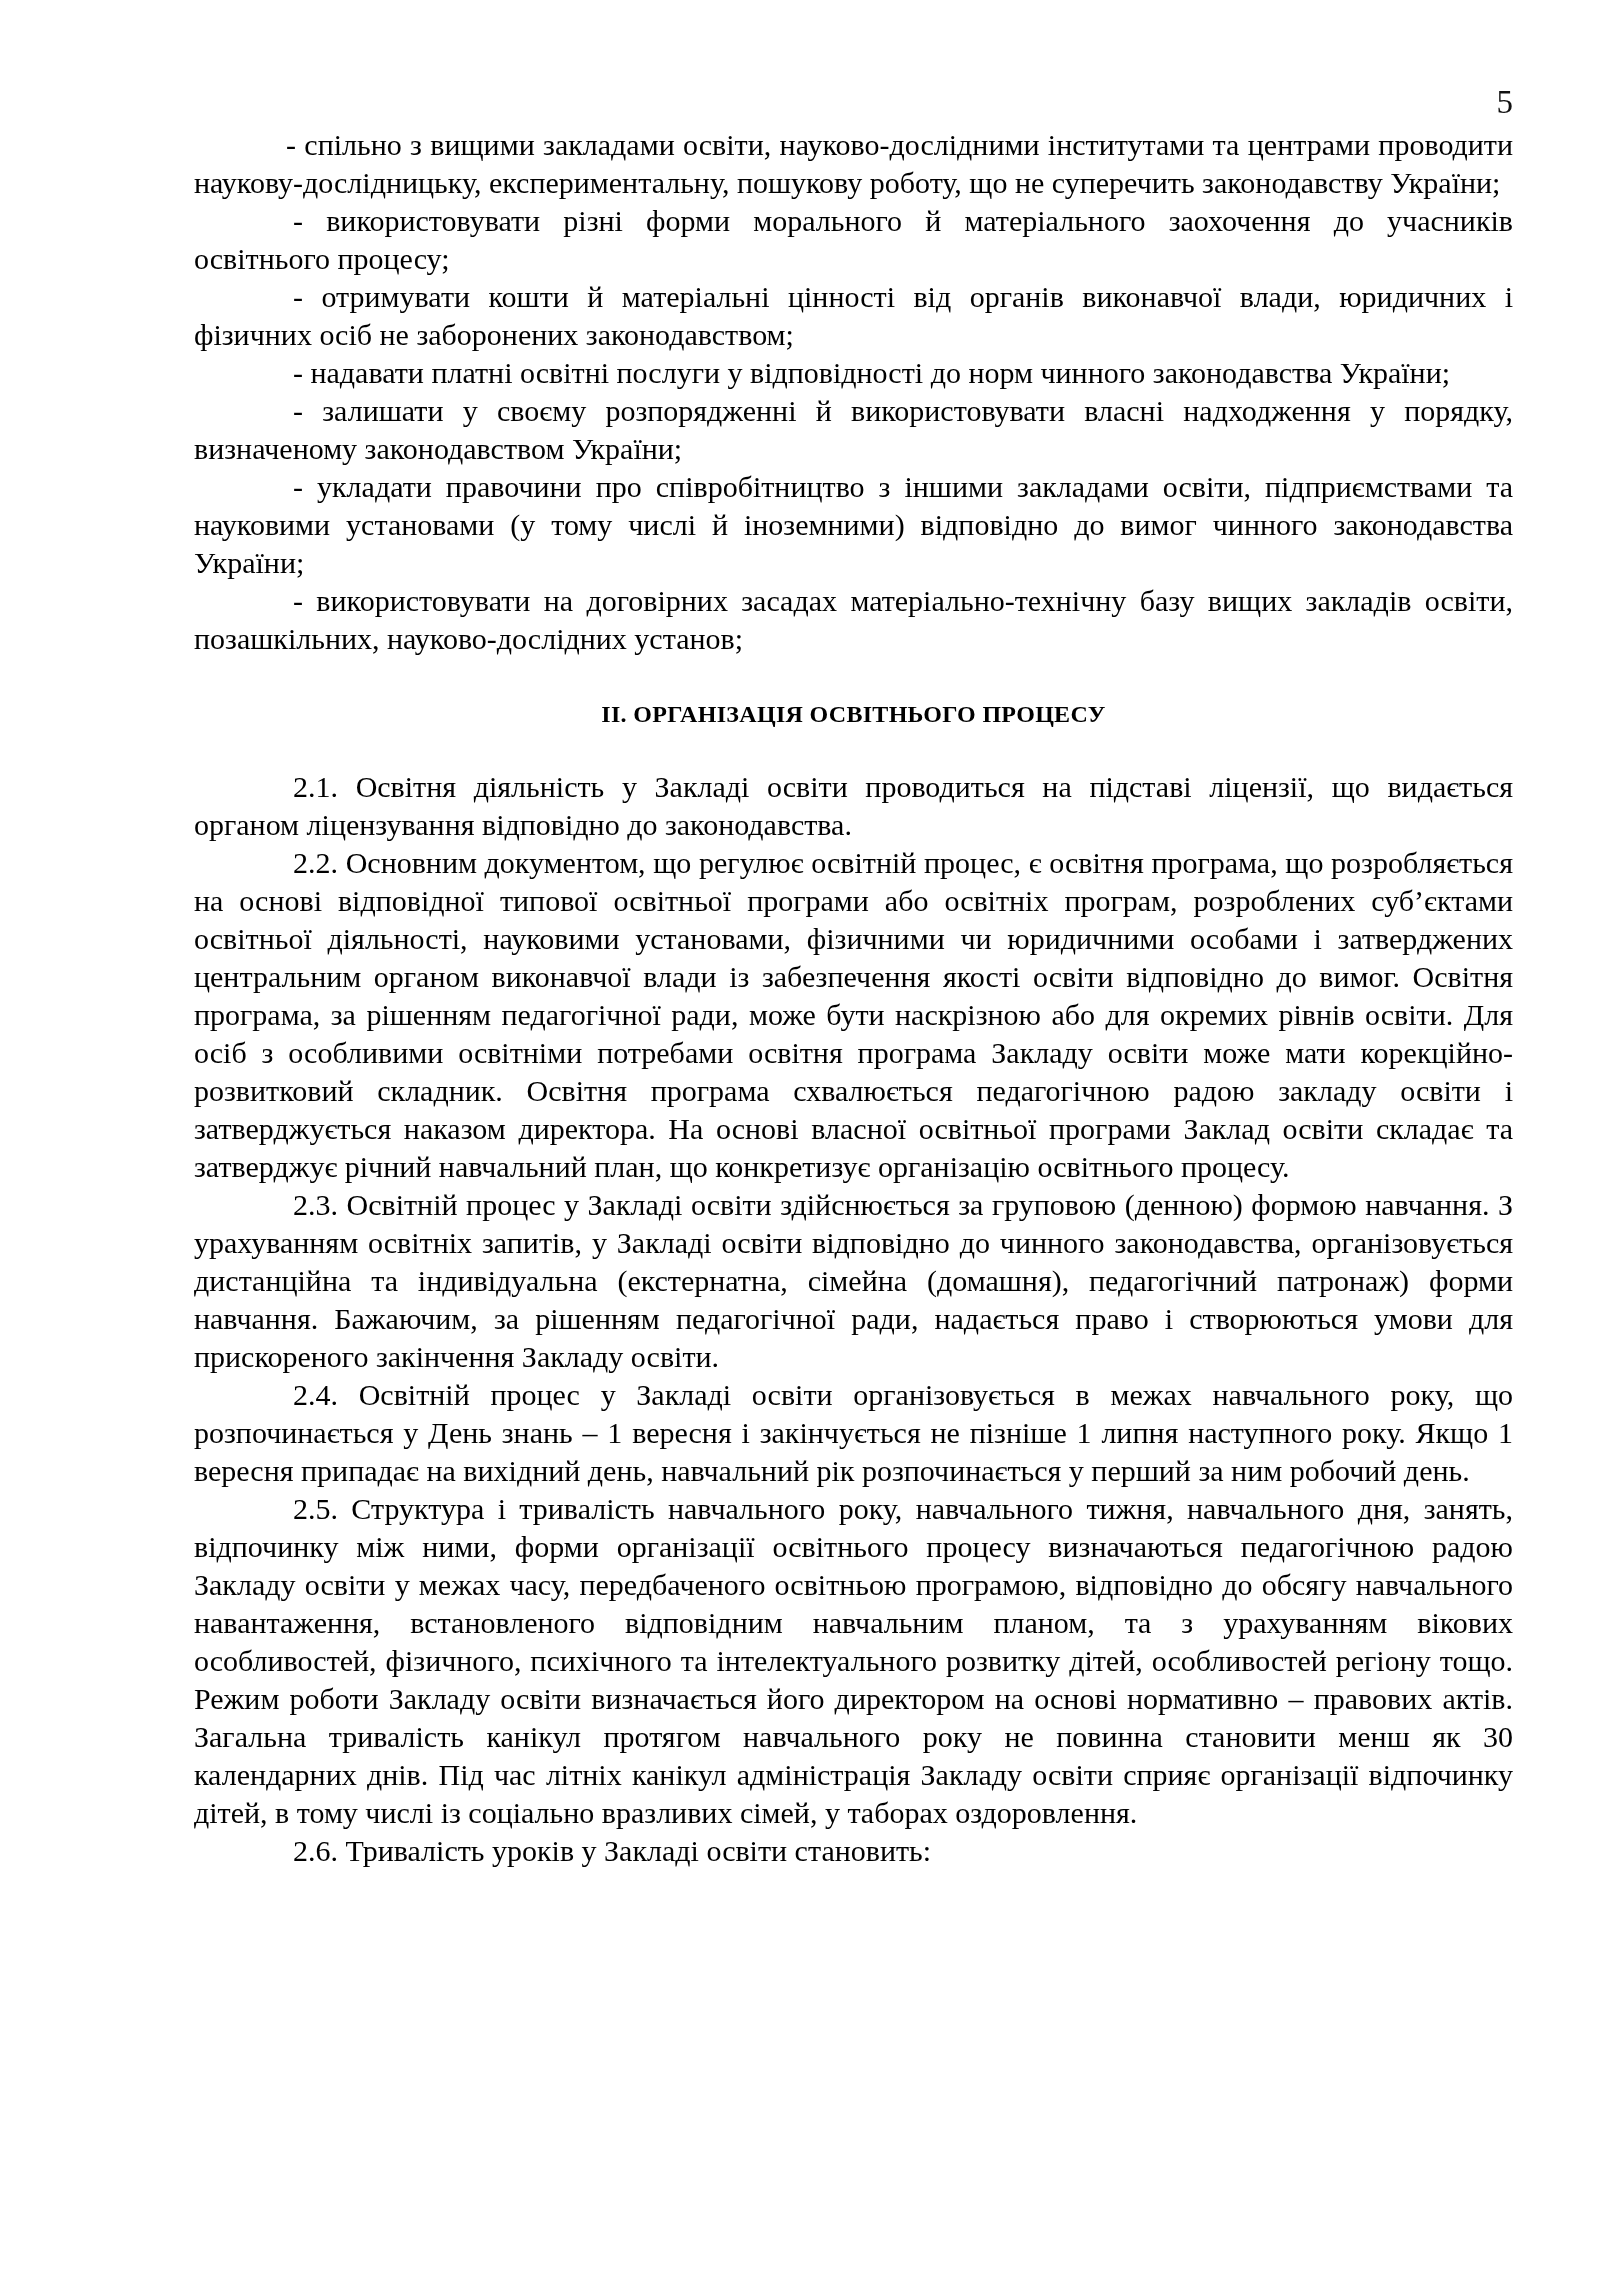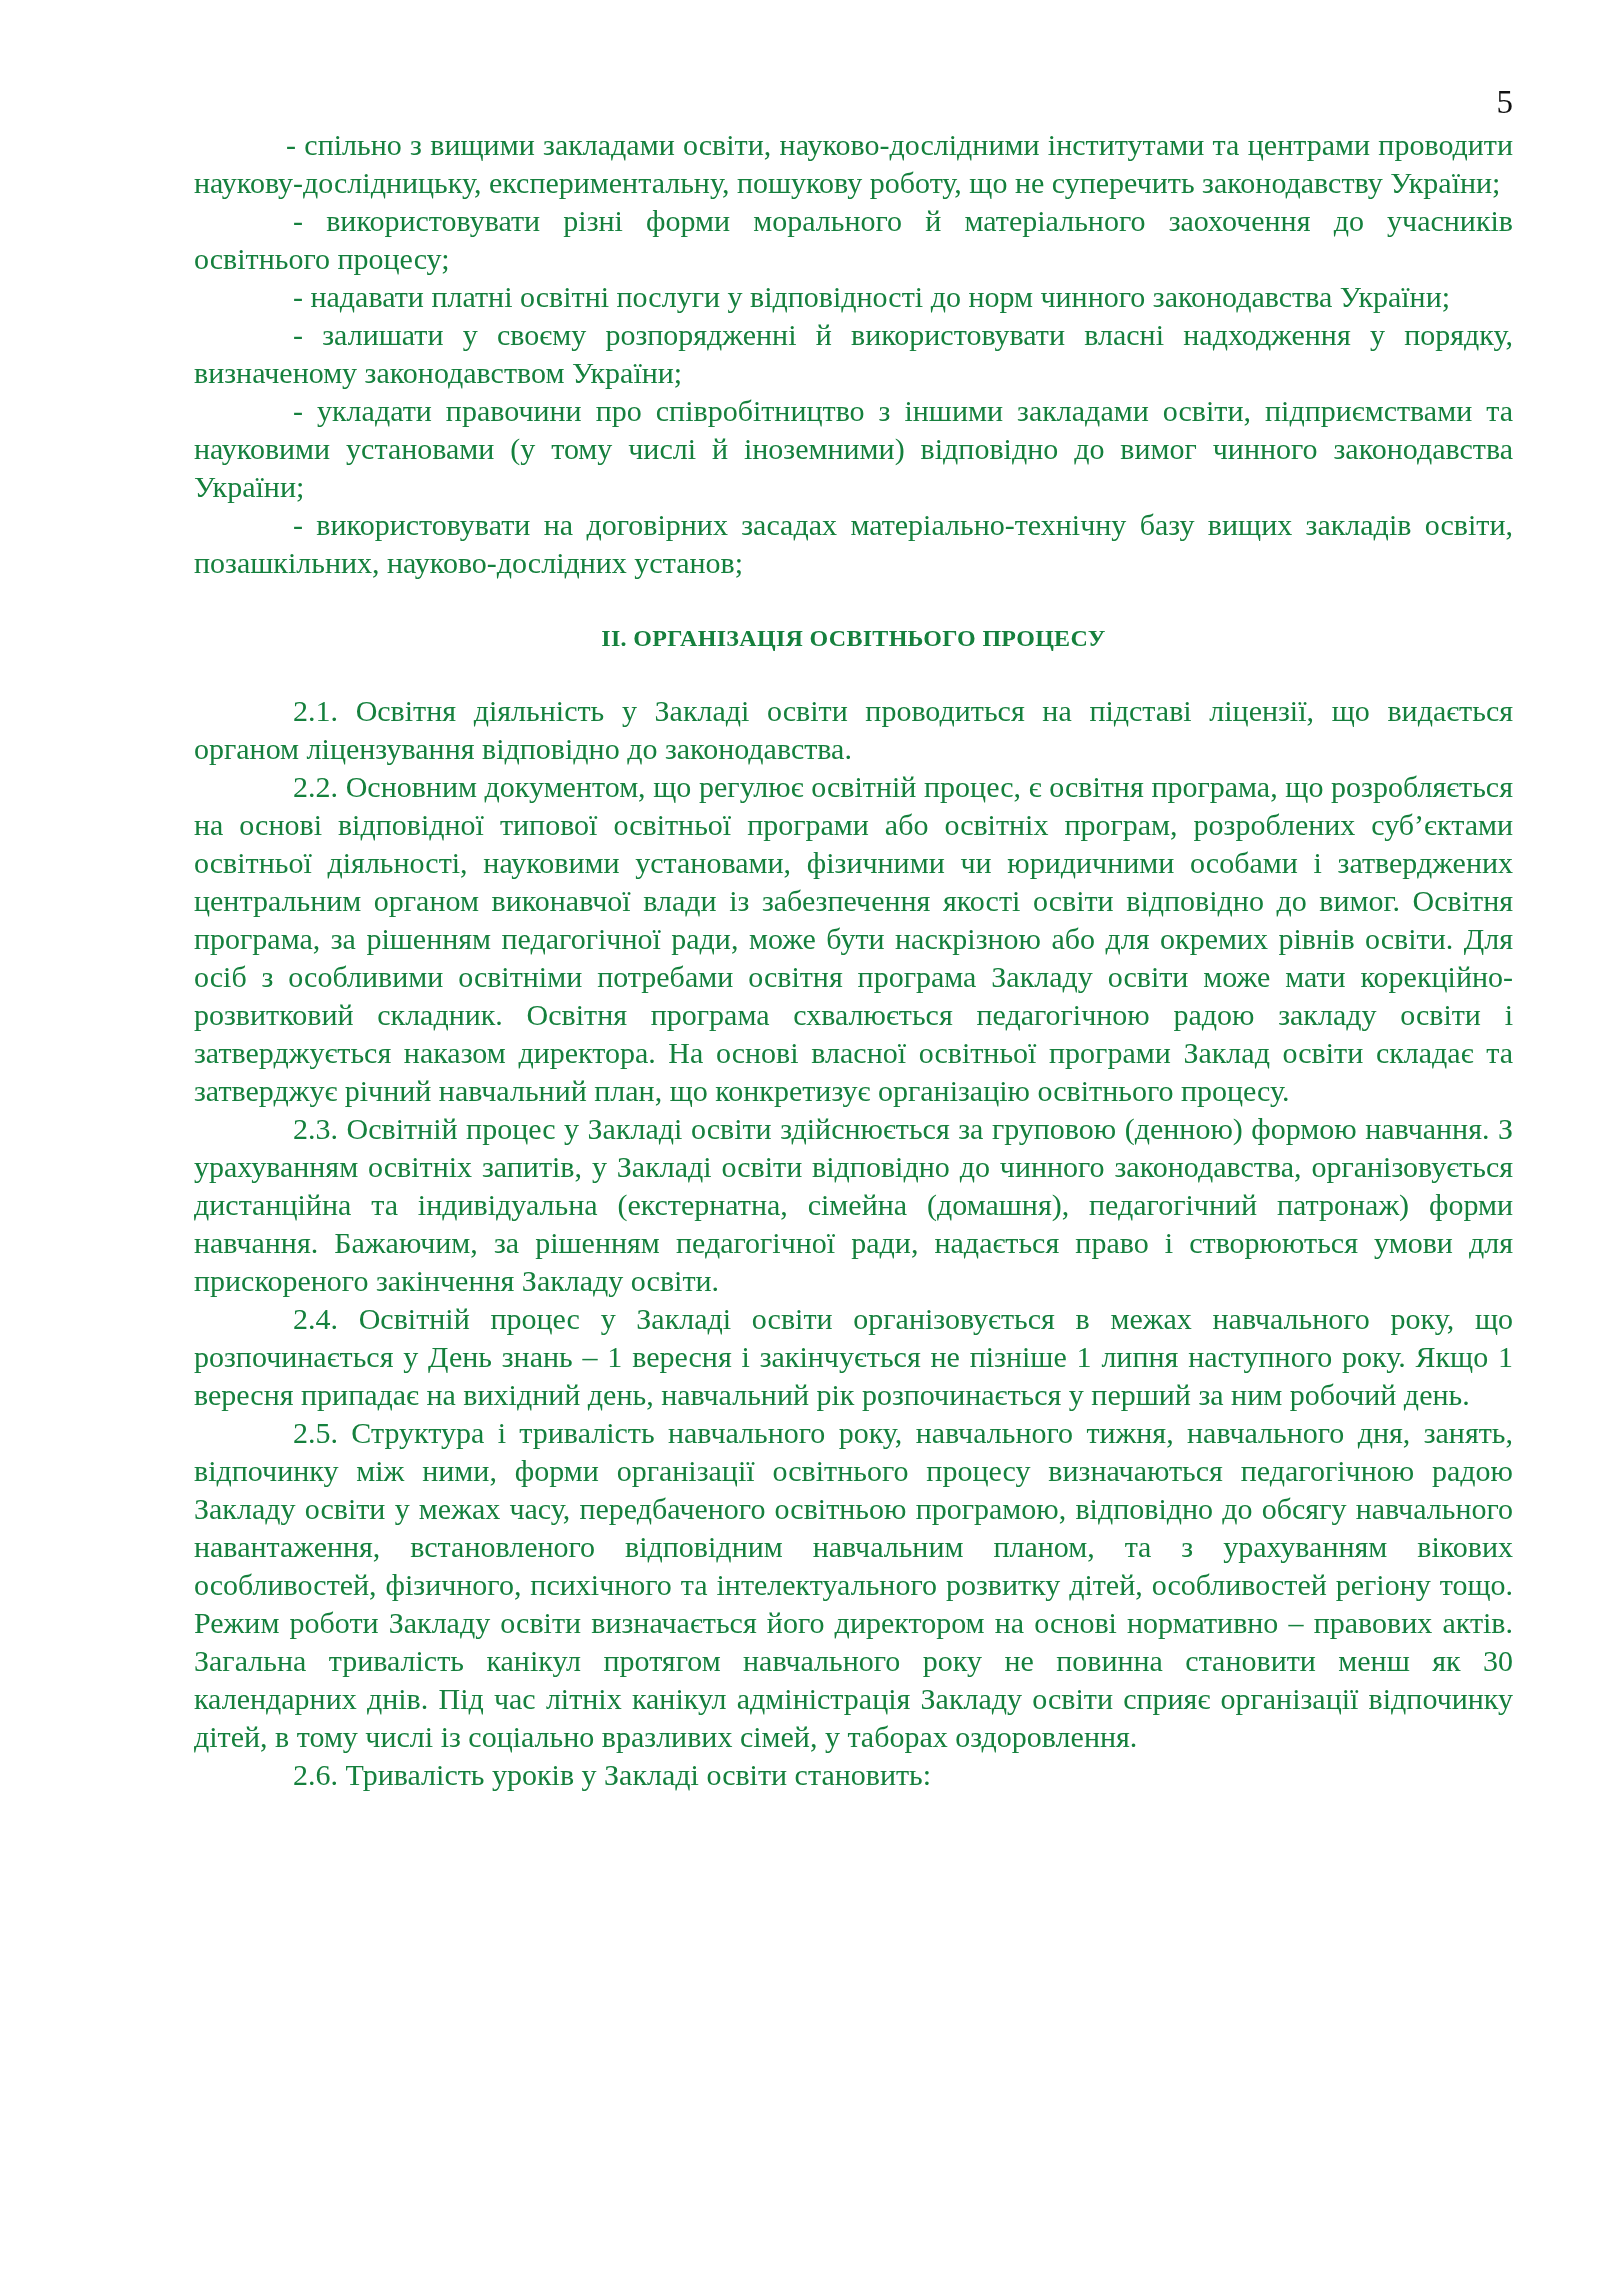--- a/index.html
+++ b/index.html
@@ -1,20 +1,20 @@
 <!DOCTYPE html>
 <html style="font-size:10.5px"><head>
 <meta charset="utf-8">
 <style>
   html, body { margin: 0; padding: 0; background: #ffffff; }
   body { width: 1623px; height: 2295px; position: relative; overflow: hidden; }
   .page {
     position: absolute; left: 194px; top: 85px; width: 1319px;
     font-family: "Liberation Serif", "DejaVu Serif", serif;
-    font-size: 30px; line-height: 38px; color: #15803d;
+    font-size: 30px; line-height: 38px; color: #000000;
   }
   .page-number {
     position: absolute; right: 110px; top: 84px;
     font-family: "Liberation Serif", serif; font-size: 33px; color: #111;
   }
   .p { text-align: justify; text-indent: 99px; margin: 0; }
   .p.first { text-indent: 92px; }
   .heading {
     text-align: center; font-weight: bold; font-size: 24px;
     margin: 37px 0 35px 0; letter-spacing: 0.3px;
@@ -23,20 +23,21 @@
 </style>
 </head>
 <body>
 
 <div class="page-number">5</div>
 
 <div class="page">
   <div class="top-block">
     <p class="p first">- спільно з вищими закладами освіти, науково-дослідними інститутами та центрами проводити наукову-дослідницьку, експериментальну, пошукову роботу, що не суперечить законодавству України;</p>
     <p class="p">- використовувати різні форми морального й матеріального заохочення до учасників освітнього процесу;</p>
+    <p class="p">- отримувати кошти й матеріальні цінності від органів виконавчої влади, юридичних і фізичних осіб не заборонених законодавством;</p>
     <p class="p">- надавати платні освітні послуги у відповідності до норм чинного законодавства України;</p>
     <p class="p">- залишати у своєму розпорядженні й використовувати власні надходження у порядку, визначеному законодавством України;</p>
     <p class="p">- укладати правочини про співробітництво з іншими закладами освіти, підприємствами та науковими установами (у тому числі й іноземними) відповідно до вимог чинного законодавства України;</p>
     <p class="p">- використовувати на договірних засадах матеріально-технічну базу вищих закладів освіти, позашкільних, науково-дослідних установ;</p>
   </div>
 
   <div class="heading">ІІ. ОРГАНІЗАЦІЯ ОСВІТНЬОГО ПРОЦЕСУ</div>
 
   <div>
     <p class="p">2.1. Освітня діяльність у Закладі освіти проводиться на підставі ліцензії, що видається органом ліцензування відповідно до законодавства.</p>

